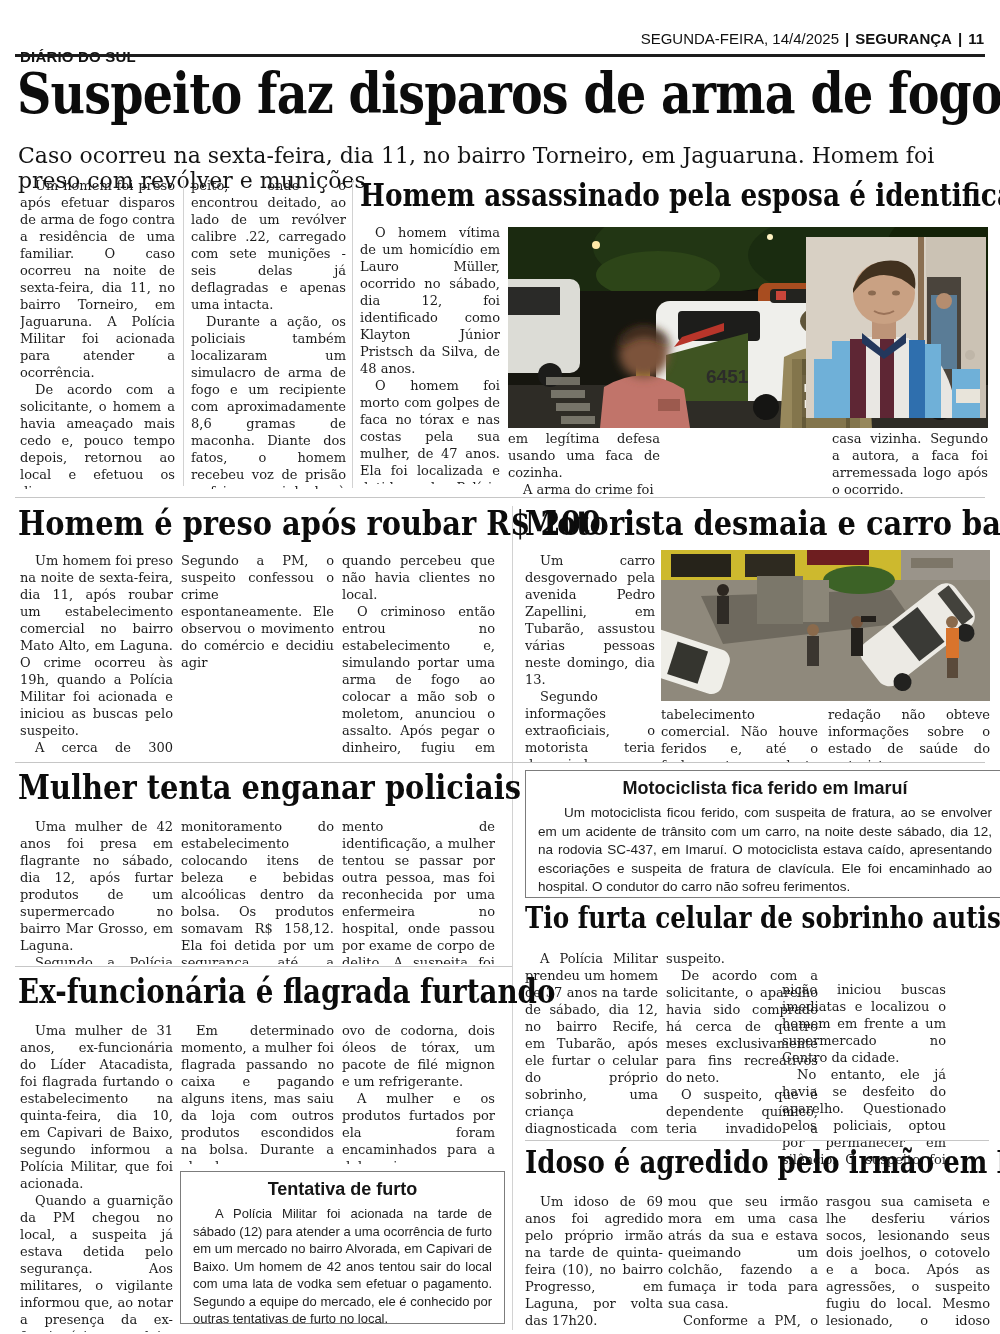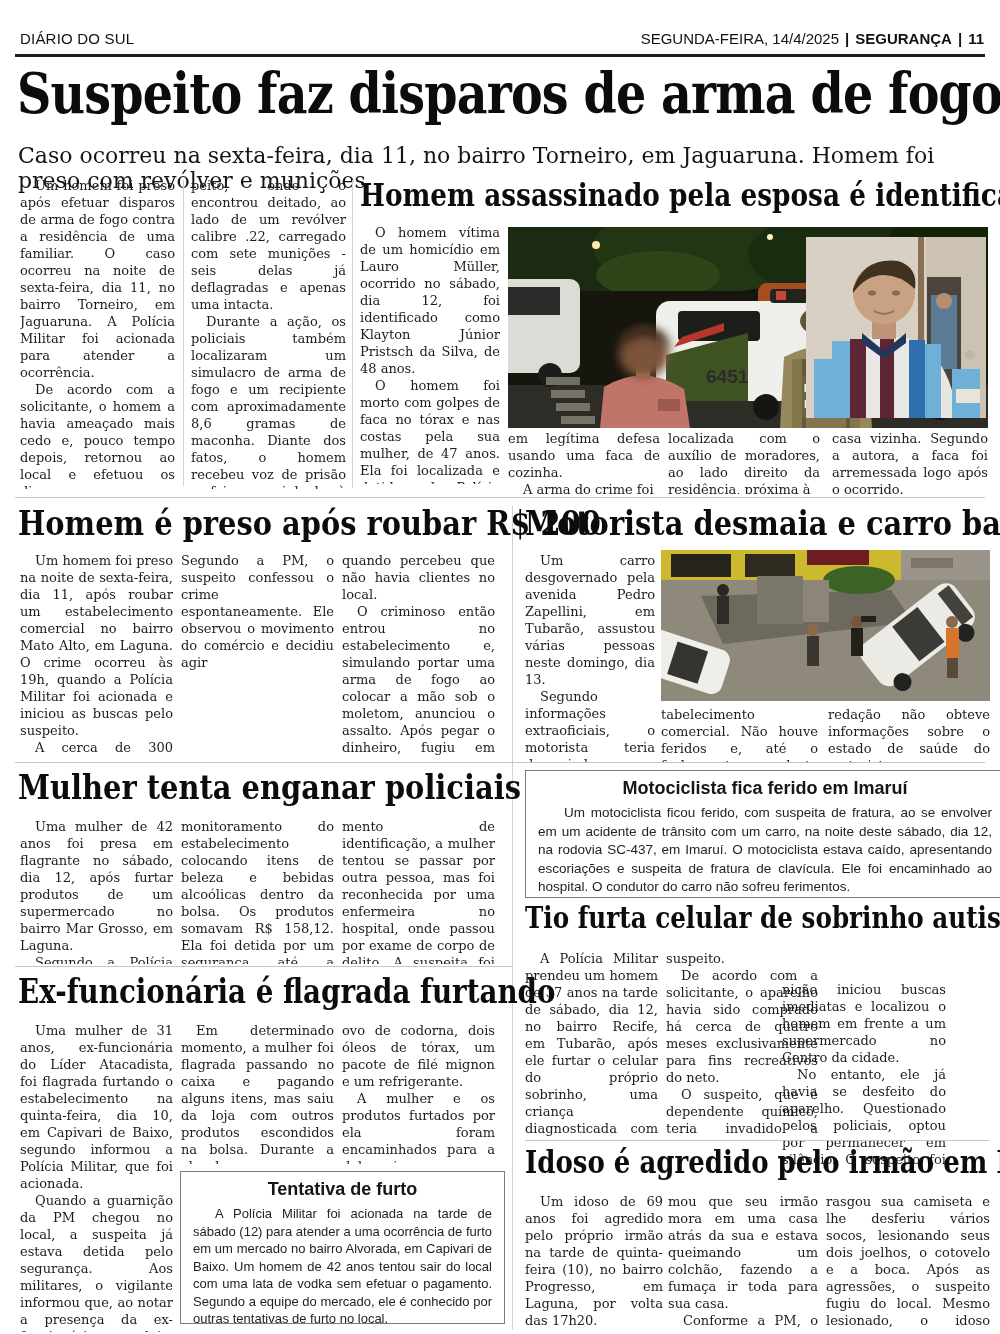--- a/index.html
+++ b/index.html
@@ -1,21 +1,21 @@
 <!DOCTYPE html>
 <html lang="pt"><head>
 <meta charset="utf-8">
 <style>
   html,body{margin:0;padding:0;background:#e8e8e8;}
   .page{position:relative;width:1000px;height:1334px;background:#ffffff;margin:0 auto;
         font-family:"DejaVu Serif","Liberation Serif",serif;color:#1c1c1c;overflow:hidden;}
   
   .topbar{position:absolute;left:20px;right:16px;top:30px;display:flex;justify-content:space-between;
           font-family:"Liberation Sans",sans-serif;font-size:15px;color:#111;}
-  .masthead{font-weight:normal;letter-spacing:0.2px;}
+  .masthead{font-weight:bold;letter-spacing:0.2px;margin-top:18px;}
   .topmeta{display:flex;gap:6px;}
   .topmeta .bold{font-weight:bold;}
   .toprule{position:absolute;left:15px;right:15px;top:54px;border-top:3px solid #1d1d1d;}
   
   .hl{position:absolute;margin:0;font-family:"DejaVu Serif","Liberation Serif",serif;color:#0c0c0c;
       font-weight:bold;white-space:nowrap;transform-origin:left top;line-height:1.05;}
   .lead-hl{left:17px;top:64px;font-size:56px;transform:scaleX(.85);letter-spacing:-1px;}
   .deck{position:absolute;left:18px;top:143px;width:962px;font-size:22px;color:#141414;}
   .spouse-hl{left:360px;top:179px;font-size:31px;transform:scaleX(.85);}
   .robbery-hl{left:18px;top:506px;font-size:34px;transform:scaleX(.85);}
@@ -214,23 +214,20 @@
         <ellipse cx="90" cy="56" rx="4" ry="2.5" fill="#8a6a50"></ellipse>
         <path d="M68 74 Q78 80 88 74" stroke="#9a7258" stroke-width="2" fill="none"></path>
       </g>
     </svg>
   </div>
 
   <div class="col spouse-c2 cont">
       <p>em legítima defesa usando uma faca de cozinha.</p>
       <p>A arma do crime foi</p>
     </div>
-  <div class="col spouse-c3 cont">
-      <p>localizada com o auxílio de moradores, ao lado direito da residência, próxima à</p>
-    </div>
   <div class="col spouse-c4 cont">
       <p>casa vizinha. Segundo a autora, a faca foi arremessada logo após o ocorrido.</p>
     </div>
 
   <div class="hr hr1"></div>
 
   <h2 class="hl robbery-hl">Homem é preso após roubar R$ 200</h2>
   <div class="col robbery-c1">
       <p>Um homem foi preso na noite de sexta-feira, dia 11, após roubar um estabelecimento comercial no bairro Mato Alto, em Laguna. O crime ocorreu às 19h, quando a Polícia Militar foi acionada e iniciou as buscas pelo suspeito.</p>
       <p>A cerca de 300 metros do local do crime, os policiais localizaram um indi-</p>

